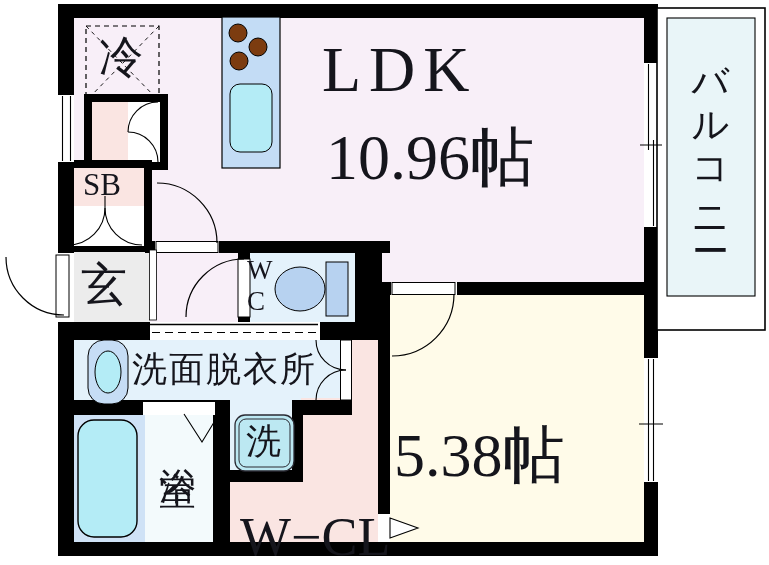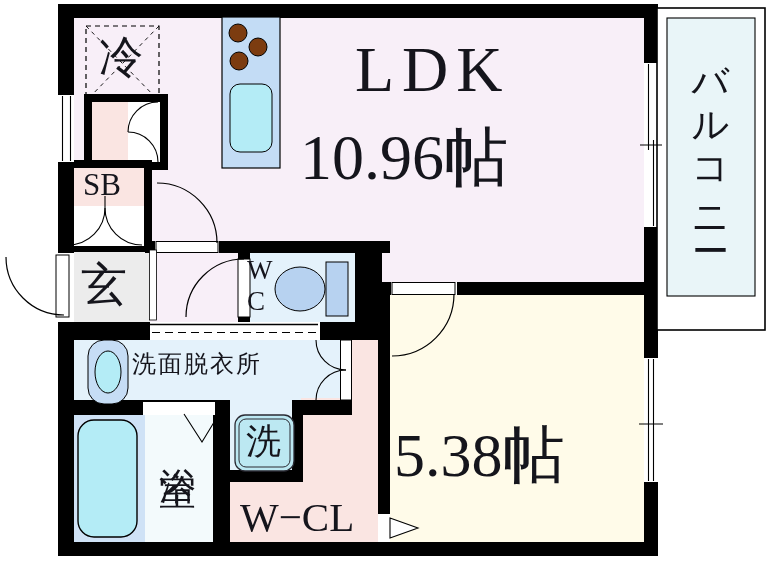--- a/index.html
+++ b/index.html
@@ -148,39 +148,39 @@
       <rect x="235" y="415" width="59" height="56" rx="10" fill="#bce8f2" stroke-width="1.3"></rect>
       <rect x="239" y="419" width="51" height="48" rx="7" stroke-width="1"></rect>
     </g>
 
     <rect x="392" y="282.5" width="63" height="12" fill="#fff" stroke="#000"></rect>
     <path d="M 454 294 A 62 62 0 0 1 392 356" fill="none" stroke="#000" stroke-width="1.2"></path>
 
     <path d="M 390 518 L 418 528 L 390 538 Z" fill="#ffffff" stroke="#000" stroke-width="1.1"></path>
   </svg>
 
-  <div class="lbl" style="left:322px;top:38px;font-size:64px;letter-spacing:8px;margin-left:33px;">LDK</div>
-  <div class="lbl" style="left:300px;top:126px;font-size:64px;">10.96帖</div>
+  <div class="lbl" style="left:322px;top:38px;font-size:64px;letter-spacing:8px;">LDK</div>
+  <div class="lbl" style="left:326px;top:126px;font-size:64px;">10.96帖</div>
 
   <div class="lbl" style="left:394px;top:424px;font-size:62px;">5.38帖</div>
 
   <div class="lbl vtext" style="left:692px;top:40px;height:260px;font-size:37px;letter-spacing:6px;">バルコニー</div>
 
   <div class="lbl" style="left:99px;top:36px;font-size:44px;">冷</div>
 
   <div class="lbl" style="left:83px;top:169px;font-size:31px;">SB</div>
 
   <div class="lbl" style="left:81px;top:262px;font-size:46px;">玄</div>
 
   <div class="lbl" style="left:247px;top:255px;font-size:27px;line-height:1.15;">
     <div>W</div>
     <div>C</div>
   </div>
 
-  <div class="lbl" style="left:132px;top:352px;font-size:24px;letter-spacing:2px;">洗面脱衣所</div>
+  <div class="lbl" style="left:132px;top:352px;font-size:35px;letter-spacing:2px;">洗面脱衣所</div>
 
   <div class="lbl vtext" style="left:159px;top:438px;font-size:37px;letter-spacing:4px;">浴室</div>
 
   <div class="lbl" style="left:246px;top:424px;font-size:35px;">洗</div>
 
-  <div class="lbl" style="left:240px;top:497px;font-size:41px;">W−CL</div>
+  <div class="lbl" style="left:240px;top:510px;font-size:54px;">W−CL</div>
 
 </div>
 
 </body></html>

